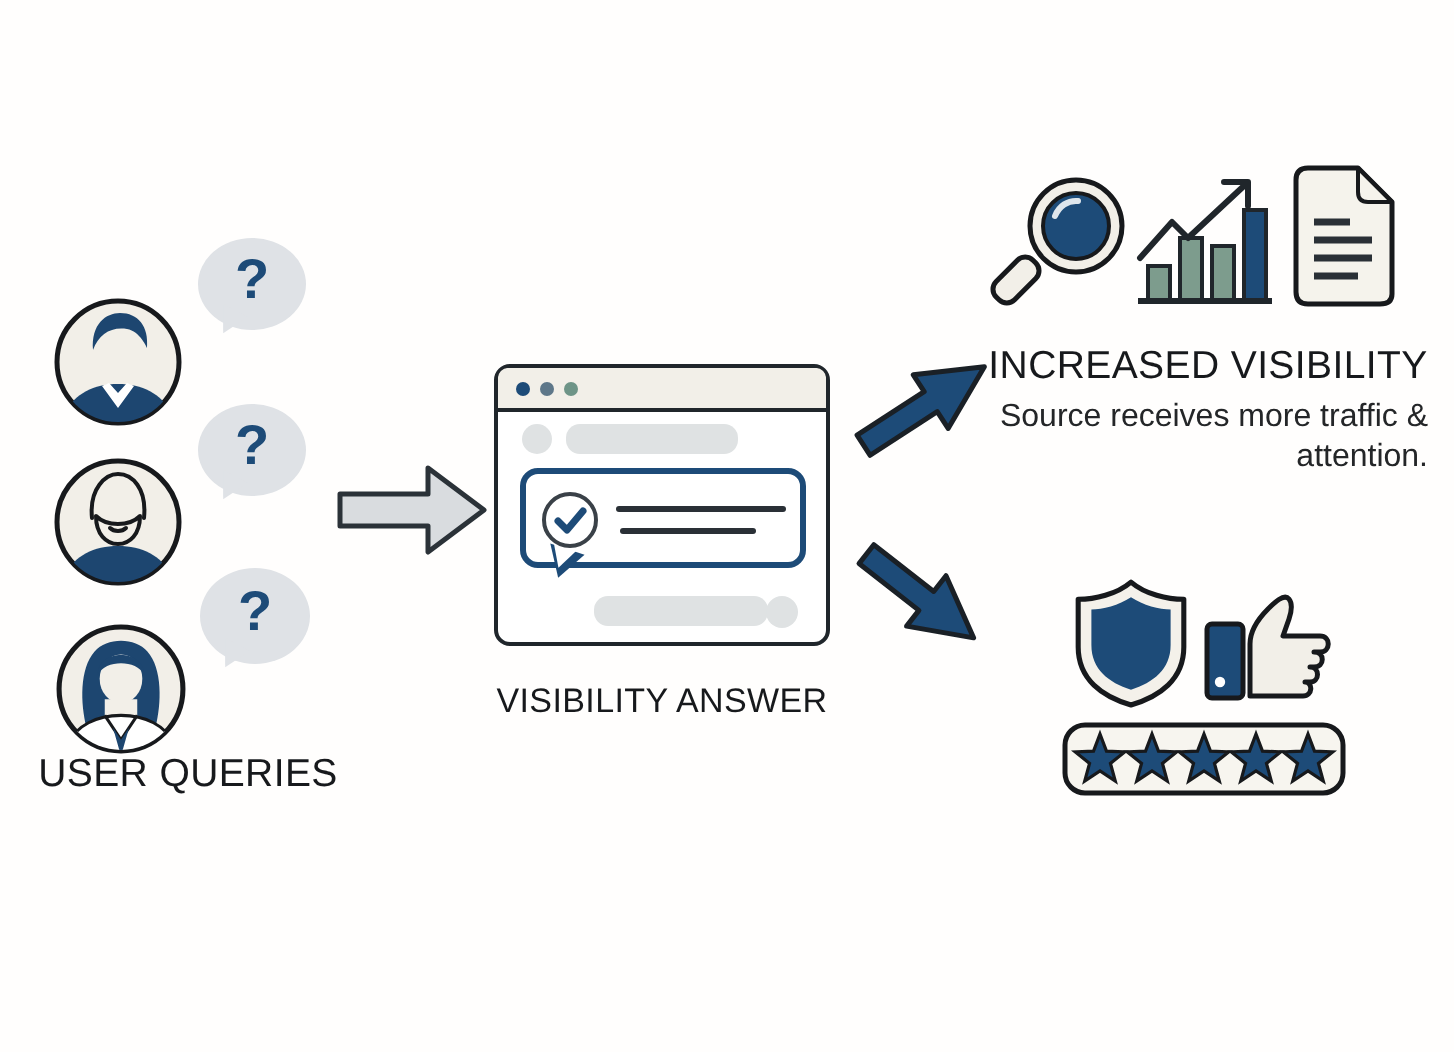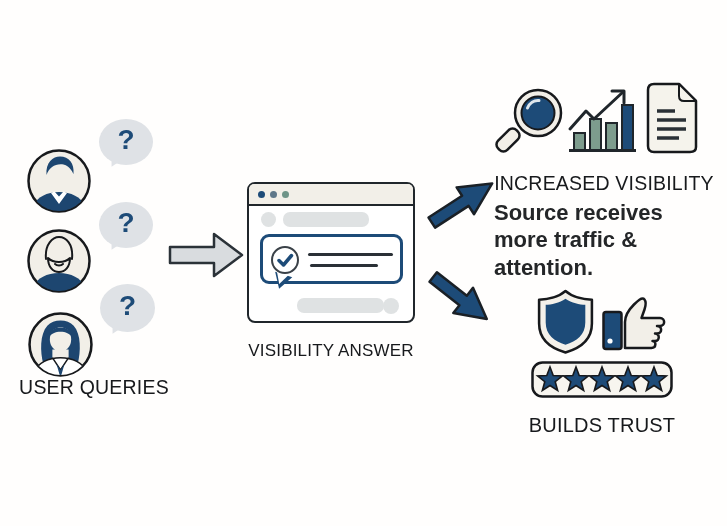--- a/index.html
+++ b/index.html
@@ -18,22 +18,22 @@
     border:7px solid transparent;border-top:13px solid #dfe2e6;
     transform:rotate(28deg);
   }
   .qmark{color:#1d4b78;font-weight:bold;font-size:28px;line-height:1;padding-bottom:4px;}
   
   .caption{
     position:absolute;text-align:center;color:#17191c;
     font-weight:normal;letter-spacing:.2px;
   }
   .desc{
-    position:absolute;text-align:left;color:#242628;
-    font-size:22px;line-height:1.24;font-weight:bold;
+    position:absolute;text-align:right;color:#242628;
+    font-size:16px;line-height:1.24;
   }
   
   #browser{
     position:absolute;left:247px;top:182px;width:168px;height:141px;
     background:#ffffff;border:2.5px solid #20262b;border-radius:8px;
     box-sizing:border-box;
   }
   #browser-bar{
     height:20px;background:#f2efe8;border-bottom:2.5px solid #20262b;
     border-radius:5px 5px 0 0;display:flex;align-items:center;gap:5px;
@@ -217,15 +217,14 @@
       <path id="star" d="M0,-13 L3.23,-4.45 L12.36,-4.02 L5.23,1.70 L7.64,10.52 L0,5.5 L-7.64,10.52 L-5.23,1.70 L-12.36,-4.02 L-3.23,-4.45 Z"></path>
     </defs>
     <rect x="1.5" y="1.5" width="139" height="34" rx="10" fill="#f7f5ef" stroke="#17191c" stroke-width="2.5"></rect>
     <use href="#star" transform="translate(19,19)" fill="#1d4b78" stroke="#17191c" stroke-width="1.6"></use>
     <use href="#star" transform="translate(45,19)" fill="#1d4b78" stroke="#17191c" stroke-width="1.6"></use>
     <use href="#star" transform="translate(71,19)" fill="#1d4b78" stroke="#17191c" stroke-width="1.6"></use>
     <use href="#star" transform="translate(97,19)" fill="#1d4b78" stroke="#17191c" stroke-width="1.6"></use>
     <use href="#star" transform="translate(123,19)" fill="#1d4b78" stroke="#17191c" stroke-width="1.6"></use>
   </svg>
 
-  <div class="caption" style="left:502px;top:414px;width:200px;font-size:20px">BUILDS TRUST</div>
 
 </div>
 
 </body></html>

